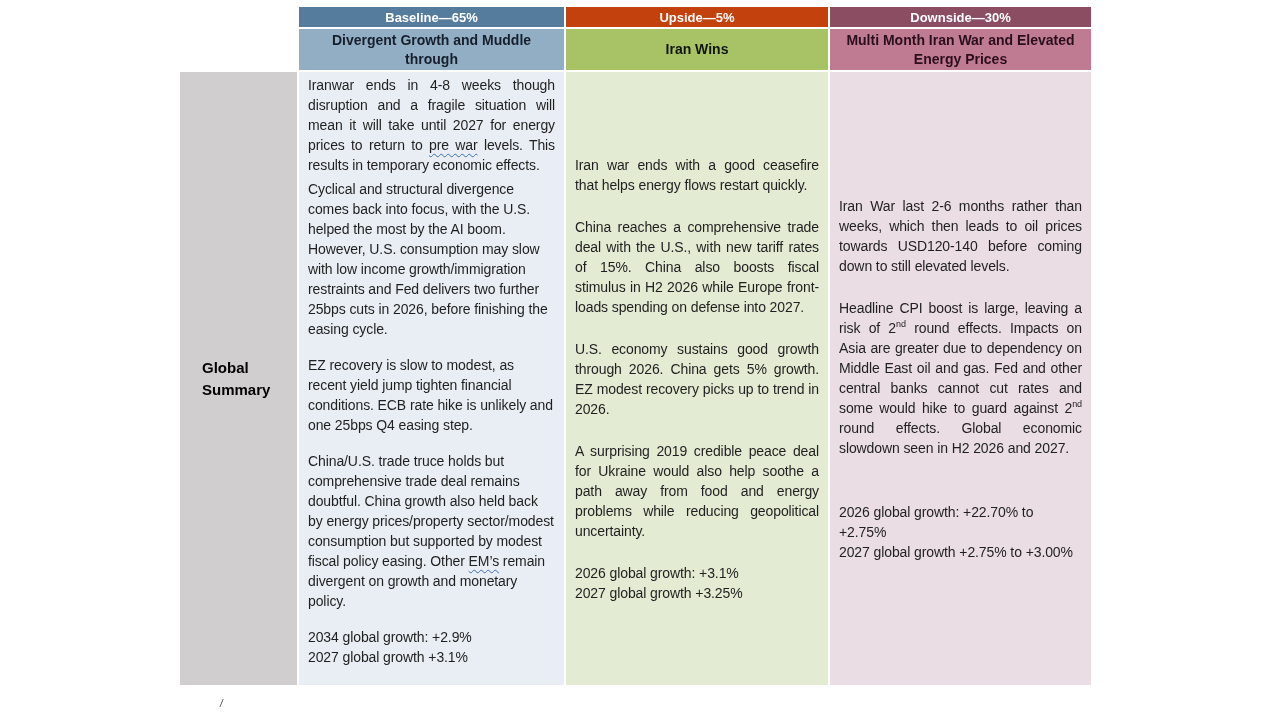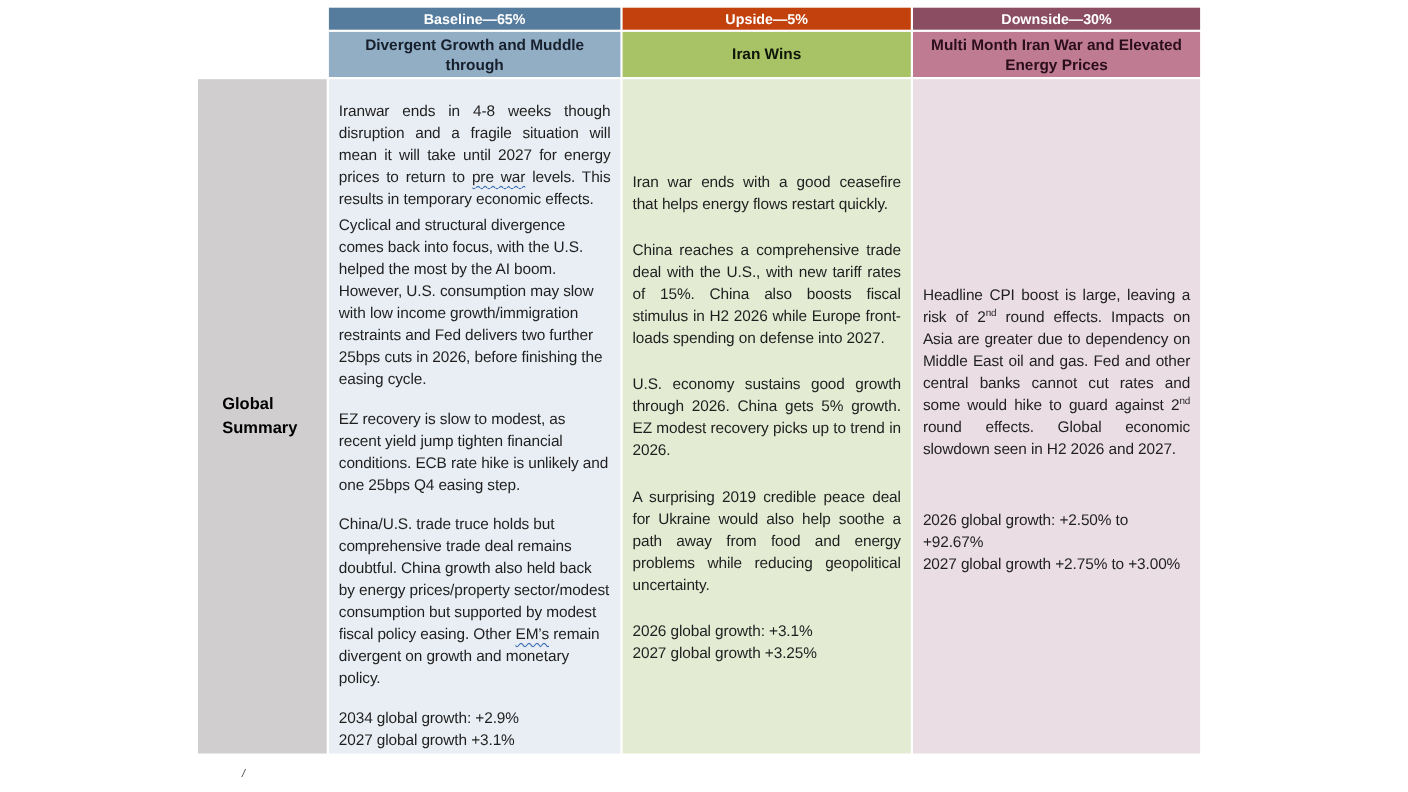--- a/index.html
+++ b/index.html
@@ -62,37 +62,38 @@
   <div class="hcell col4" style="background: rgb(138, 77, 97); color: rgb(255, 255, 255);">Downside—30%</div>
 
   <div class="shcell col2" style="background: rgb(145, 174, 197); color: rgb(22, 31, 43);">Divergent Growth and Muddle through</div>
   <div class="shcell col3" style="background: rgb(168, 194, 102); color: rgb(16, 21, 10);">Iran Wins</div>
   <div class="shcell col4" style="background: rgb(191, 123, 145); color: rgb(43, 14, 28);">Multi Month Iran War and Elevated Energy Prices</div>
 
   <div class="label-cell" style="background: rgb(208, 206, 206);">
     <span>Global Summary</span>
   </div>
 
-  <div class="body-cell col2" style="background: rgb(233, 238, 244); color: rgb(31, 31, 31); justify-content: flex-end;">
+  <div class="body-cell col2" style="background: rgb(233, 238, 244); color: rgb(31, 31, 31); justify-content: flex-start;">
       <div class="para" style="text-align: justify; margin-top: 0px;"><span>Iranwar ends in 4-8 weeks though disruption and a fragile situation will mean it will take until 2027 for energy prices to return to </span><span class="wavy">pre war</span><span> levels. This results in temporary economic effects.</span></div>
       <div class="para" style="text-align: left; margin-top: 4px;"><span>Cyclical and structural divergence comes back into focus, with the U.S. helped the most by the AI boom. However, U.S. consumption may slow with low income growth/immigration restraints and Fed delivers two further 25bps cuts in 2026, before finishing the easing cycle.</span></div>
       <div class="para" style="text-align: left; margin-top: 16px;"><span>EZ recovery is slow to modest, as recent yield jump tighten financial conditions. ECB rate hike is unlikely and one 25bps Q4 easing step.</span></div>
       <div class="para" style="text-align: left; margin-top: 16px;"><span>China/U.S. trade truce holds but comprehensive trade deal remains doubtful.  China growth also held back by energy prices/property sector/modest consumption but supported by modest fiscal policy easing. Other </span><span class="wavy">EM’s</span><span> remain divergent on growth and monetary policy.</span></div>
       <div class="para" style="text-align: left; margin-top: 16px;"><span>2034 global growth: +2.9%</span></div>
       <div class="para" style="text-align: left; margin-top: 0px;"><span>2027 global growth +3.1%</span></div>
     </div>
   <div class="body-cell col3" style="background: rgb(227, 235, 211); color: rgb(31, 31, 31); justify-content: center;">
       <div class="para" style="text-align: justify; margin-top: 0px;"><span>Iran war ends with a good ceasefire that helps energy flows restart quickly.</span></div>
       <div class="para" style="text-align: justify; margin-top: 22px;"><span>China reaches a comprehensive trade deal with the U.S., with new tariff rates of 15%. China also boosts fiscal stimulus in H2 2026 while Europe front-loads spending on defense into 2027.</span></div>
       <div class="para" style="text-align: justify; margin-top: 22px;"><span>U.S. economy sustains good growth through 2026.  China gets 5% growth. EZ modest recovery picks up to trend in 2026.</span></div>
       <div class="para" style="text-align: justify; margin-top: 22px;"><span>A surprising 2019 credible peace deal for Ukraine would also help soothe a path away from food and energy problems while reducing geopolitical uncertainty.</span></div>
       <div class="para" style="text-align: left; margin-top: 22px;"><span>2026 global growth: +3.1%</span></div>
       <div class="para" style="text-align: left; margin-top: 0px;"><span>2027 global growth +3.25%</span></div>
     </div>
   <div class="body-cell col4" style="background: rgb(234, 221, 227); color: rgb(31, 31, 31); justify-content: center;">
+      <div class="para" style="text-align: justify; margin-top: 0px;"><span>Iran War last 2-6 months rather than weeks, which then leads to oil prices towards USD120-140 before coming down to still elevated levels.</span></div>
       <div class="para" style="text-align: justify; margin-top: 22px;"><span>Headline CPI boost is large, leaving a risk of 2</span><sup class="sup">nd</sup><span> round effects. Impacts on Asia are greater due to dependency on Middle East oil and gas. Fed and other central banks cannot cut rates and some would hike to guard against 2</span><sup class="sup">nd</sup><span> round effects. Global economic slowdown seen in H2 2026 and 2027.</span></div>
-      <div class="para" style="text-align: left; margin-top: 44px;"><span>2026 global growth: +2.50% to +92.67%</span></div>
+      <div class="para" style="text-align: left; margin-top: 44px;"><span>2026 global growth: +22.70% to +2.75%</span></div>
       <div class="para" style="text-align: left; margin-top: 0px;"><span>2027 global growth +2.75% to +3.00%</span></div>
     </div>
 
 </div>
 
 <span class="stray">/</span>
 
 </body></html>

